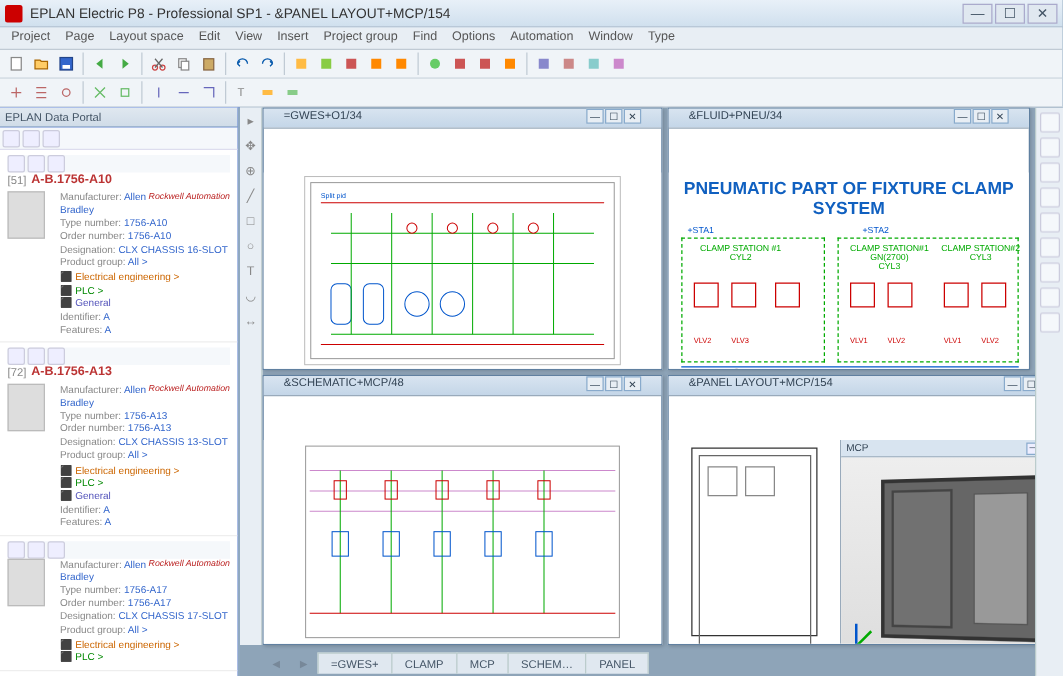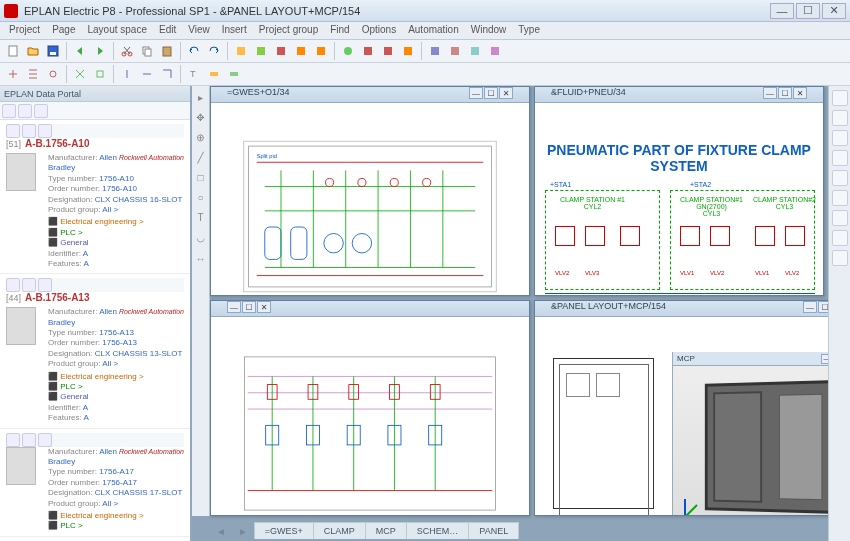--- a/index.html
+++ b/index.html
@@ -336,21 +336,21 @@
             </div>
           </div>
         </div>
         <div class="part">
           <div class="lptoolbar" style="border:none;height:14px;padding:0">
             <div class="sm"></div>
             <div class="sm"></div>
             <div class="sm"></div>
           </div>
           <div class="phead">
-            <span class="pidx">[44]</span> 
+            <span class="pidx">[72]</span> 
             <span class="pnum">A-B.1756-A13</span>
           </div>
           <div class="pbody">
             <div class="pimg"></div>
             <div class="pprops">
               <span class="rockwell">Rockwell Automation</span>
               <div><span class="lbl">Manufacturer:</span> <span class="val">Allen Bradley</span></div>
               <div><span class="lbl">Type number:</span> <span class="val">1756-A13</span></div>
               <div><span class="lbl">Order number:</span> <span class="val">1756-A13</span></div>
               <div><span class="lbl">Designation:</span> <span class="val">CLX CHASSIS 13-SLOT</span></div>
@@ -473,20 +473,21 @@
             <div class="pneu-readout" style="left:225px;top:120px"><span>005</span><br><span>2 m</span><br><span>0,5</span></div>
             <div class="pneu-readout" style="left:258px;top:120px"><span>006</span><br><span>2 m</span><br><span>0,5</span></div>
 
             <div style="position:absolute;left:10px;top:115px;width:270px;height:1px;background:#05c"></div>
           </div>
         </div>
       </div>
 
       <div class="docwin" style="left:0;top:214px;width:320px;height:216px">
         <div class="dhead">
+          <span class="dtitle">&amp;SCHEMATIC+MCP/48</span>
           <div class="dbtns">
               <span>—</span>
               <span>☐</span>
               <span>✕</span>
             </div>
         </div>
         <div class="dbody">
           <svg width="100%" height="100%" viewBox="0 0 320 200">
             <rect x="6" y="6" width="308" height="188" fill="#fff" stroke="#999"></rect>
 

